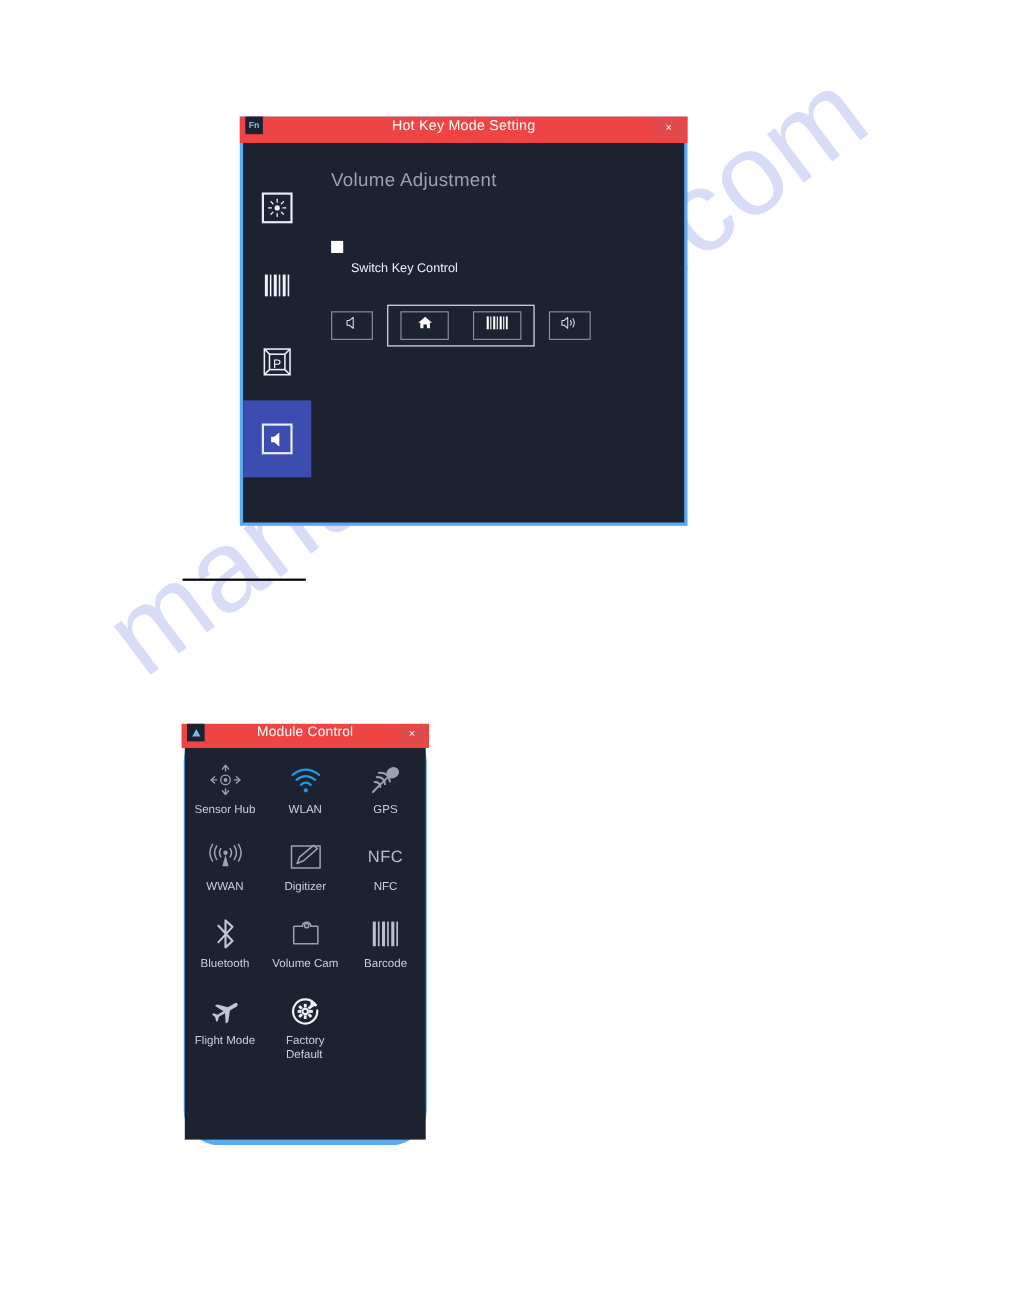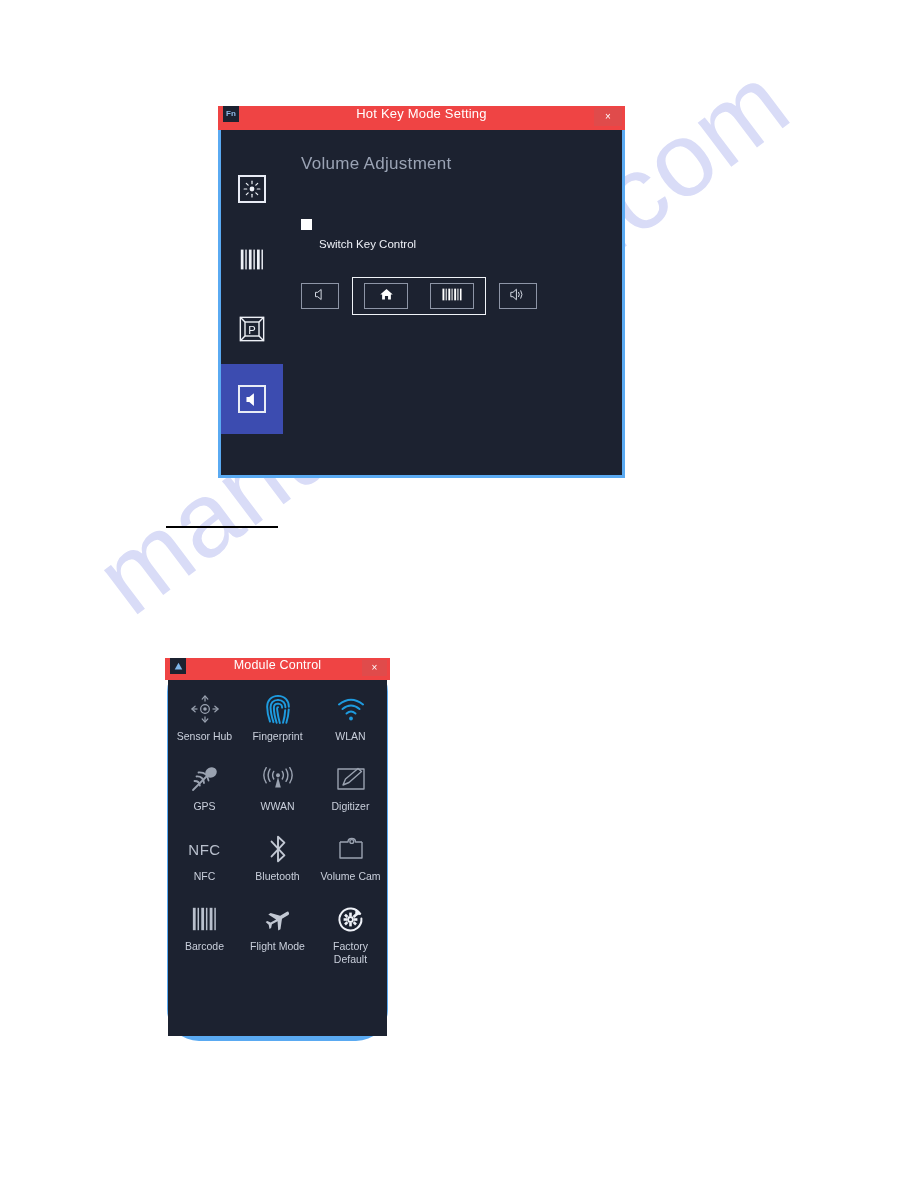--- a/index.html
+++ b/index.html
@@ -220,21 +220,21 @@
   .mod-glyph {
     height: 34px;
     display: flex;
     align-items: center;
     justify-content: center;
   }
   .mod-label {
     margin-top: 4px;
     font-size: 10.5px;
     color: #c9cfdb;
-    text-align: center;
+    text-align: left;
     line-height: 13px;
   }
   .mod-cell.on .mod-label { color: #c9cfdb; }
   .mod-cell.empty { visibility: hidden; }
 
   
   .glyph-text {
     font-size: 15px;
     color: #b9c0cd;
     font-family: "Liberation Sans", sans-serif;
@@ -409,36 +409,20 @@
             <path d="M25 17 L30.5 17"></path>
             <path d="M14 6.5 L17 3 L20 6.5" stroke-linecap="round"></path>
             <path d="M14 27.5 L17 31 L20 27.5" stroke-linecap="round"></path>
             <path d="M6.5 14 L3 17 L6.5 20" stroke-linecap="round"></path>
             <path d="M27.5 14 L31 17 L27.5 20" stroke-linecap="round"></path>
           </svg>
         </div>
         <div class="mod-label">Sensor Hub</div>
       </div>
 
-      <div class="mod-cell on">
-        <div class="mod-glyph">
-          <svg width="28" height="32" viewBox="0 0 24 28" fill="none" stroke="#1e9bdf" stroke-width="1.7" stroke-linecap="round">
-            <path d="M12 2.5 C5.8 2.5 2.5 7 2.5 12 C2.5 17 3.6 21 5 25"></path>
-            <path d="M12 6 C7.5 6 5.5 9.3 5.5 12.4 C5.5 17 6.6 21 8 25.5"></path>
-            <path d="M12 9.3 C9.6 9.3 8.4 11 8.4 12.8 C8.4 17 9.4 21.5 10.8 26"></path>
-            <path d="M12 12.5 C11 12.5 11.2 14 11.4 15.5 C11.9 19.5 12.6 23 13.6 26.3"></path>
-            <path d="M21.5 12 C21.5 7 18.2 2.5 12 2.5"></path>
-            <path d="M18.5 12.4 C18.5 9.3 16.5 6 12 6"></path>
-            <path d="M15.6 12.8 C15.6 11 14.4 9.3 12 9.3"></path>
-            <path d="M21.4 14.5 C21.2 19 20.5 22.5 19.3 26"></path>
-            <path d="M18.3 15 C18.1 19.2 17.4 22.6 16.4 26"></path>
-          </svg>
-        </div>
-        <div class="mod-label">Fingerprint</div>
-      </div>
 
       <div class="mod-cell on">
         <div class="mod-glyph">
           <svg width="30" height="26" viewBox="0 0 30 26" fill="none" stroke="#1e9bdf" stroke-width="2" stroke-linecap="round">
             <path d="M3 8.5 Q15 -1 27 8.5"></path>
             <path d="M6.5 13 Q15 6 23.5 13"></path>
             <path d="M10.5 17.5 Q15 13.6 19.5 17.5"></path>
             <circle cx="15" cy="22.5" r="1.9" fill="#1e9bdf" stroke="none"></circle>
           </svg>
         </div>

